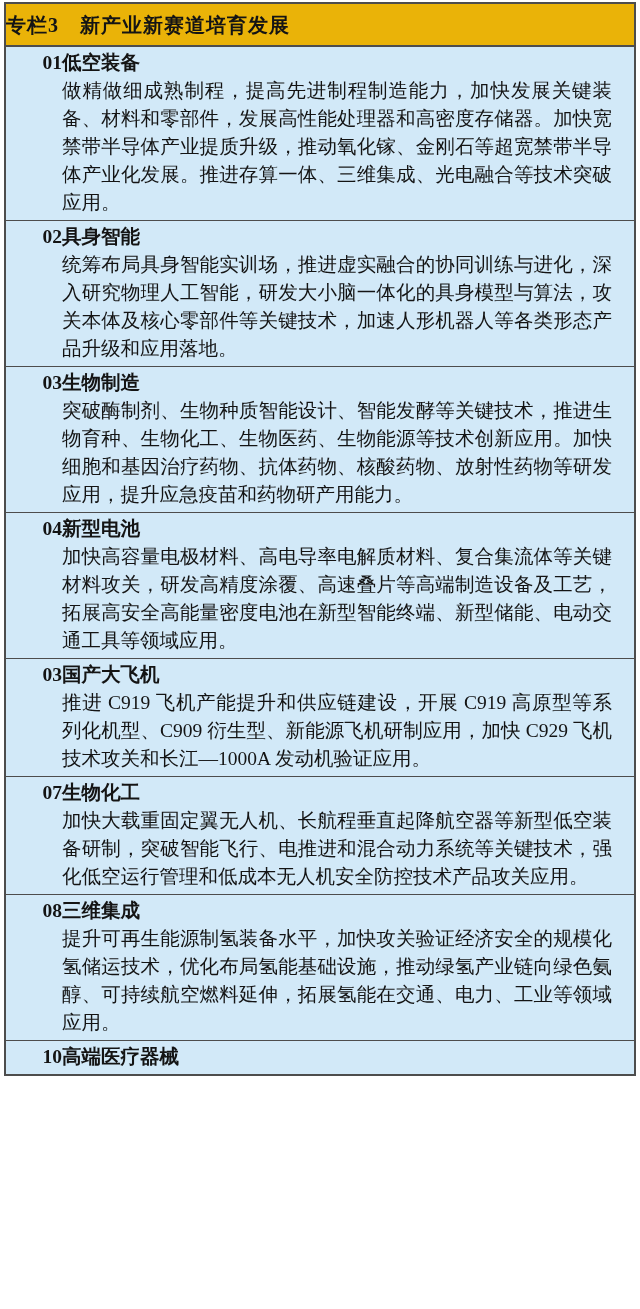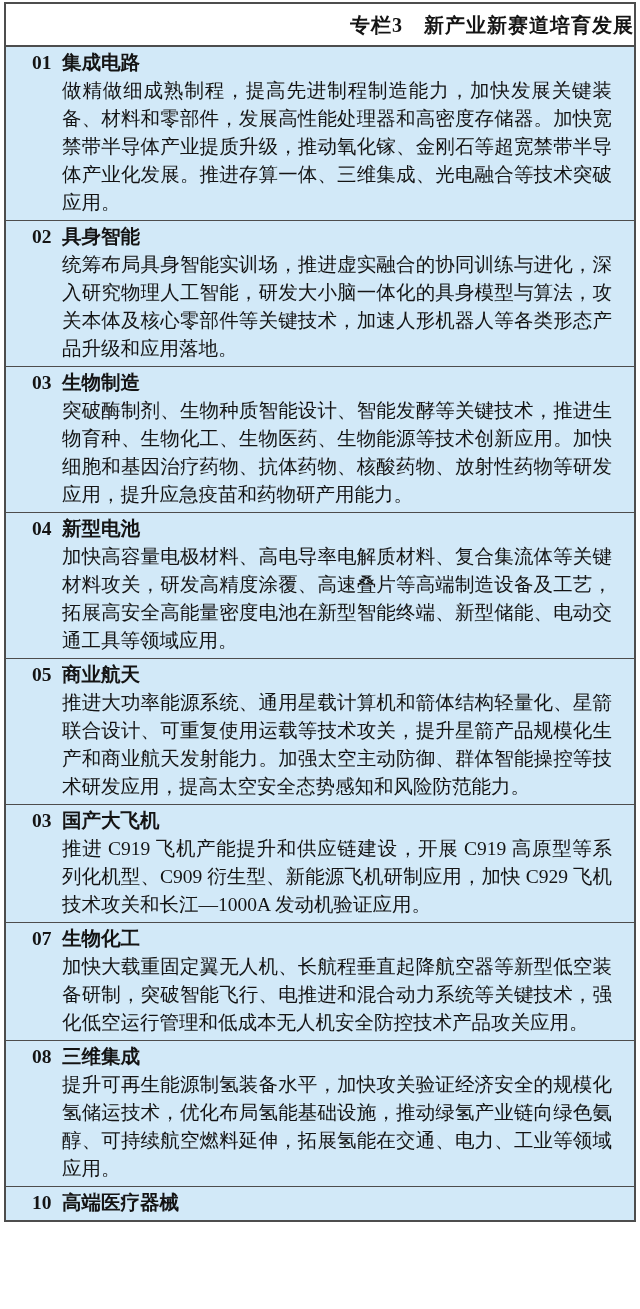--- a/index.html
+++ b/index.html
@@ -8,54 +8,54 @@
     font-family: "Liberation Serif", "DejaVu Serif", serif;
     color: #141414;
     -webkit-font-smoothing: antialiased;
   }
   .panel {
     margin: 2px 4px;
     border: 2px solid #4d4d4d;
     background: #d2e9f8;
   }
   .panel-header {
-    background: #ffffff;
+    background: #eab308;
     border-bottom: 2px solid #4d4d4d;
-    text-align: right;
+    text-align: left;
     font-weight: bold;
     font-size: 20px;
     line-height: 28px;
     padding: 7px 0 6px 0;
     letter-spacing: 1px;
   }
   .item {
     padding: 2px 22px 3px 26px;
     font-size: 19.5px;
     line-height: 28px;
   }
   .item + .item { border-top: 1px solid #4d4d4d; font-family: Liberation Serif, serif; }
   .item-head { display: flex; font-weight: bold; }
-  .num { flex: 0 0 30px; width: 30px; }
+  .num { flex: 0 0 30px; width: 30px; text-align: right; }
   .item-title { flex: 1; }
   .item-text {
     margin-left: 30px;
     text-align: justify;
     text-justify: inter-ideograph;
   }
 </style>
 </head>
 <body>
 
 <div class="panel">
   <div class="panel-header">专栏3　新产业新赛道培育发展</div>
 
   <div class="item">
     <div class="item-head">
       <span class="num">01</span>
-      <span class="item-title">集成电路</span>
+      <span class="item-title">低空装备</span>
     </div>
     <div class="item-text">做精做细成熟制程，提高先进制程制造能力，加快发展关键装备、材料和零部件，发展高性能处理器和高密度存储器。加快宽禁带半导体产业提质升级，推动氧化镓、金刚石等超宽禁带半导体产业化发展。推进存算一体、三维集成、光电融合等技术突破应用。</div>
   </div>
 
   <div class="item">
     <div class="item-head">
       <span class="num">02</span>
       <span class="item-title">具身智能</span>
     </div>
     <div class="item-text">统筹布局具身智能实训场，推进虚实融合的协同训练与进化，深入研究物理人工智能，研发大小脑一体化的具身模型与算法，攻关本体及核心零部件等关键技术，加速人形机器人等各类形态产品升级和应用落地。</div>
@@ -70,27 +70,20 @@
   </div>
 
   <div class="item">
     <div class="item-head">
       <span class="num">04</span>
       <span class="item-title">新型电池</span>
     </div>
     <div class="item-text">加快高容量电极材料、高电导率电解质材料、复合集流体等关键材料攻关，研发高精度涂覆、高速叠片等高端制造设备及工艺，拓展高安全高能量密度电池在新型智能终端、新型储能、电动交通工具等领域应用。</div>
   </div>
 
-  <div class="item">
-    <div class="item-head">
-      <span class="num">05</span>
-      <span class="item-title">商业航天</span>
-    </div>
-    <div class="item-text">推进大功率能源系统、通用星载计算机和箭体结构轻量化、星箭联合设计、可重复使用运载等技术攻关，提升星箭产品规模化生产和商业航天发射能力。加强太空主动防御、群体智能操控等技术研发应用，提高太空安全态势感知和风险防范能力。</div>
-  </div>
 
   <div class="item">
     <div class="item-head">
       <span class="num">03</span>
       <span class="item-title">国产大飞机</span>
     </div>
     <div class="item-text">推进 C919 飞机产能提升和供应链建设，开展 C919 高原型等系列化机型、C909 衍生型、新能源飞机研制应用，加快 C929 飞机技术攻关和长江—1000A 发动机验证应用。</div>
   </div>
 
   <div class="item">

